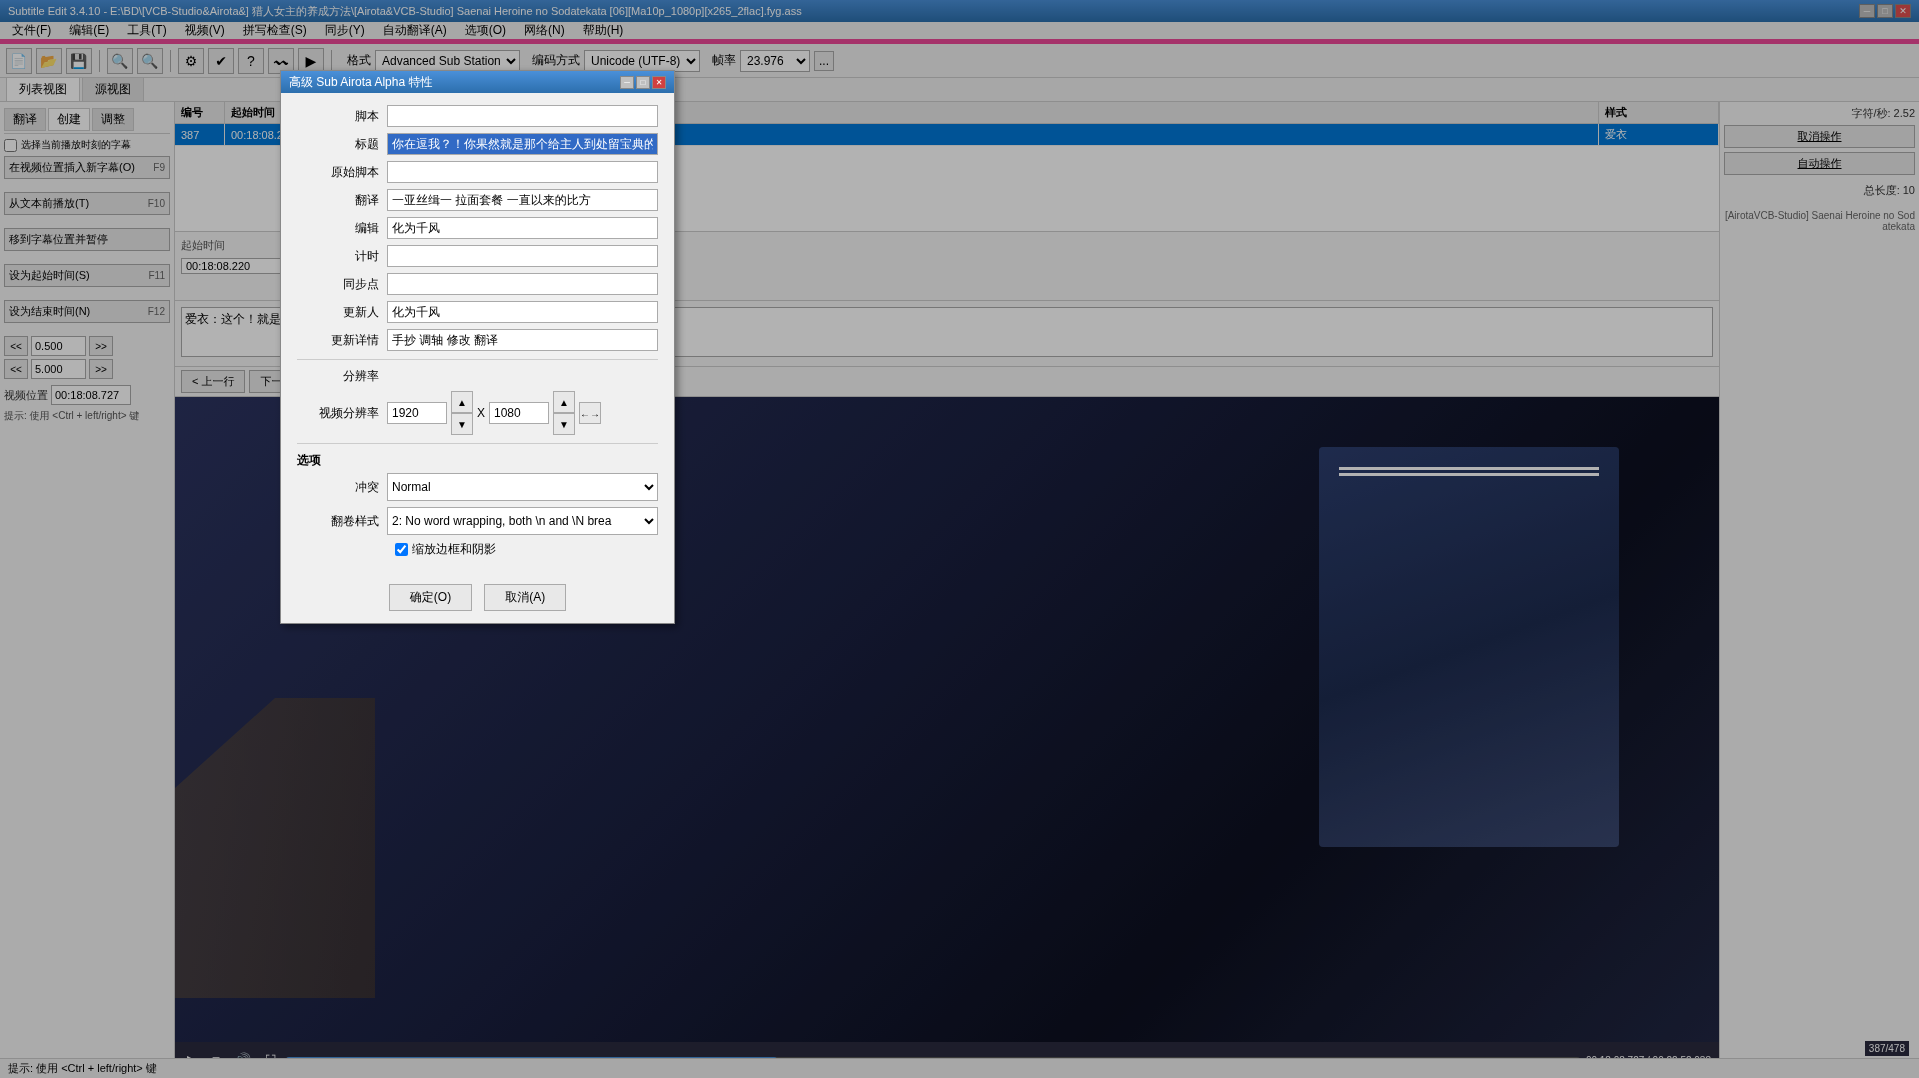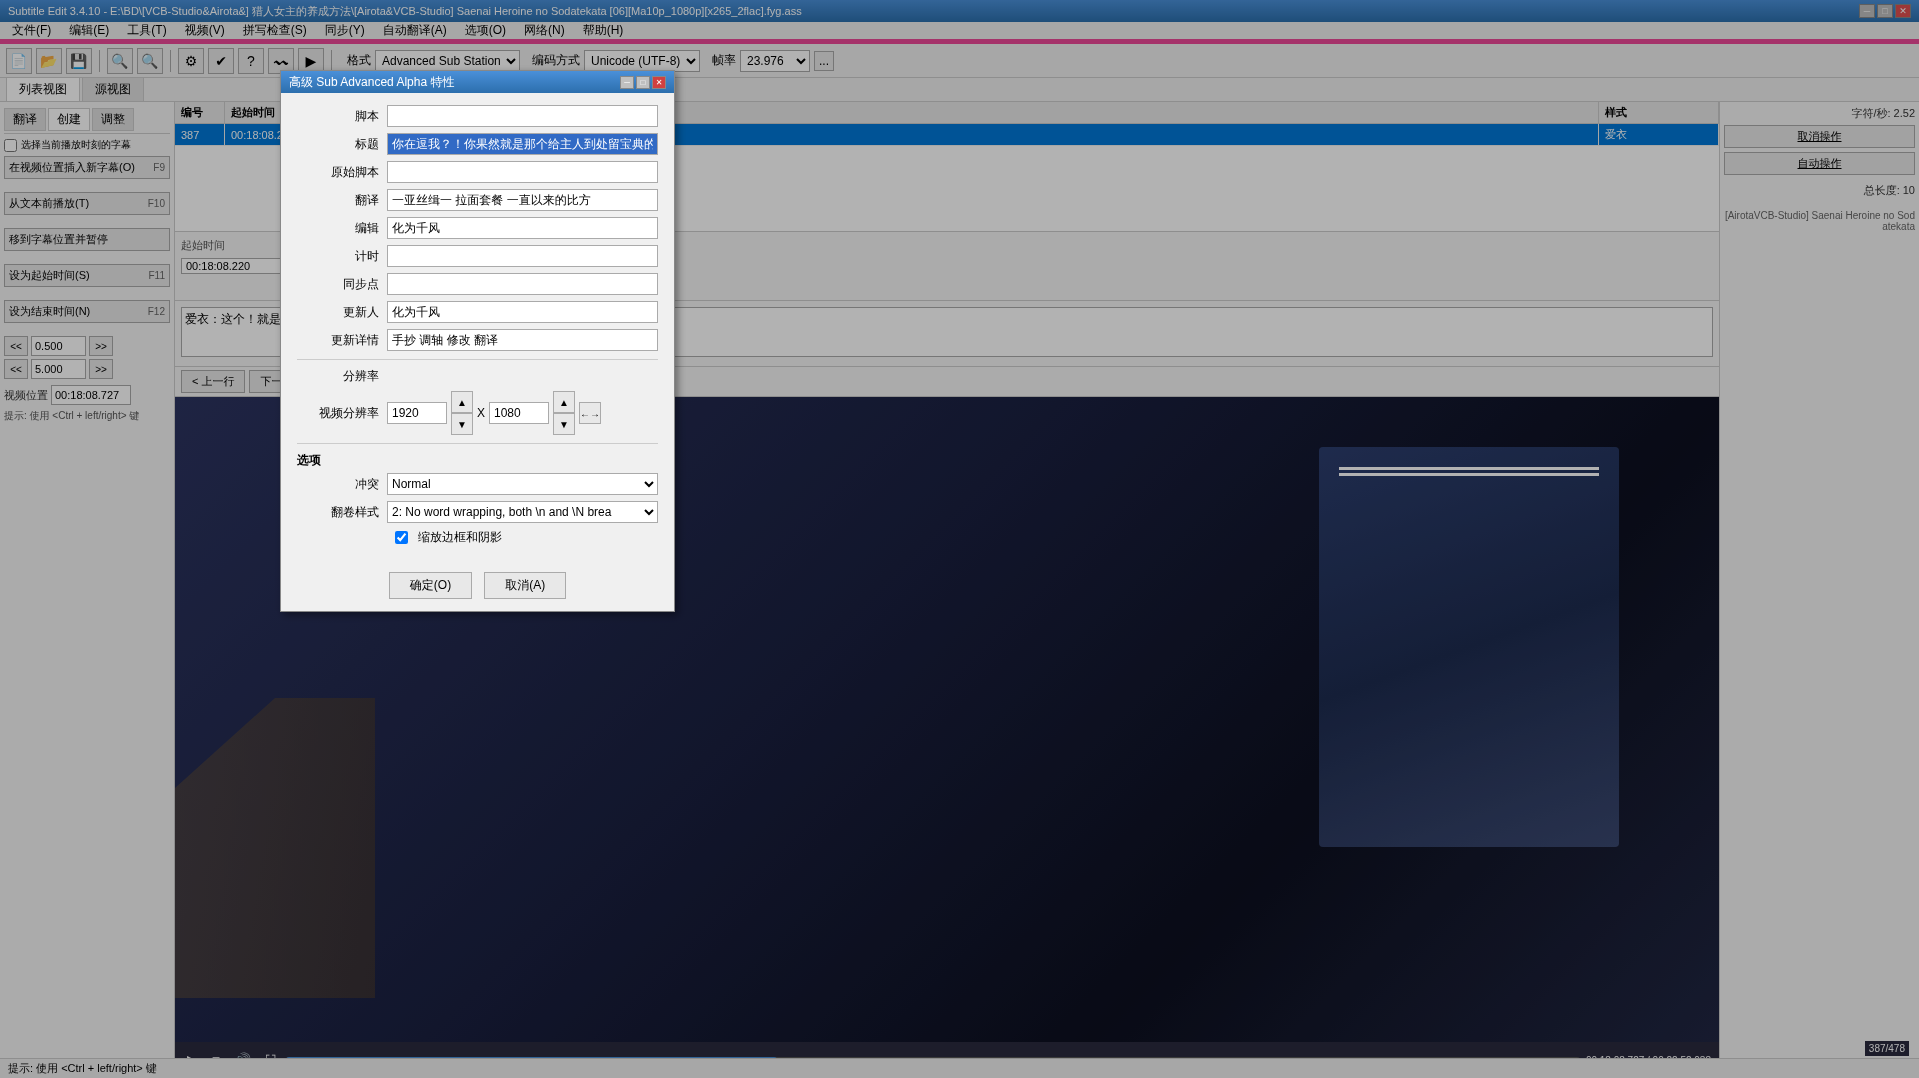--- a/index.html
+++ b/index.html
@@ -502,29 +502,29 @@
       border: 1px solid #aaa;
       background: #e8e8e8;
       cursor: pointer;
       font-size: 10px;
       display: flex;
       align-items: center;
       justify-content: center;
     }
     .form-select {
       flex: 1;
-      height: 22px;
+      height: 28px;
       border: 1px solid #aaa;
       font-size: 12px;
       background: white;
     }
     .checkbox-row {
       display: flex;
       align-items: center;
-      gap: 10px;
+      gap: 4px;
       margin-left: 98px;
       margin-bottom: 6px;
     }
 
     .modal-footer {
       display: flex;
       justify-content: center;
       gap: 12px;
       padding: 8px 16px 12px;
     }
@@ -811,21 +811,21 @@
 <div id="frame-counter" style="position:fixed;bottom:22px;right:10px;color:white;font-size:10px;background:#2a2a3e;padding:2px 4px;z-index:5;">387/478</div>
 
 <div id="status-bar">
   <span>提示: 使用 &lt;Ctrl + left/right&gt; 键</span>
 </div>
 
 <div id="modal-overlay">
   <div id="modal-dialog">
 
     <div id="modal-titlebar">
-      <span>高级 Sub Advanced Alpha 特性</span>
+      <span>高级 Sub Airota Alpha 特性</span>
       <div id="modal-titlebar-btns">
         <div class="modal-tbtn min">─</div>
         <div class="modal-tbtn max">□</div>
         <div class="modal-tbtn close">✕</div>
       </div>
     </div>
 
     <div id="modal-content">
 
       <div class="form-row">

